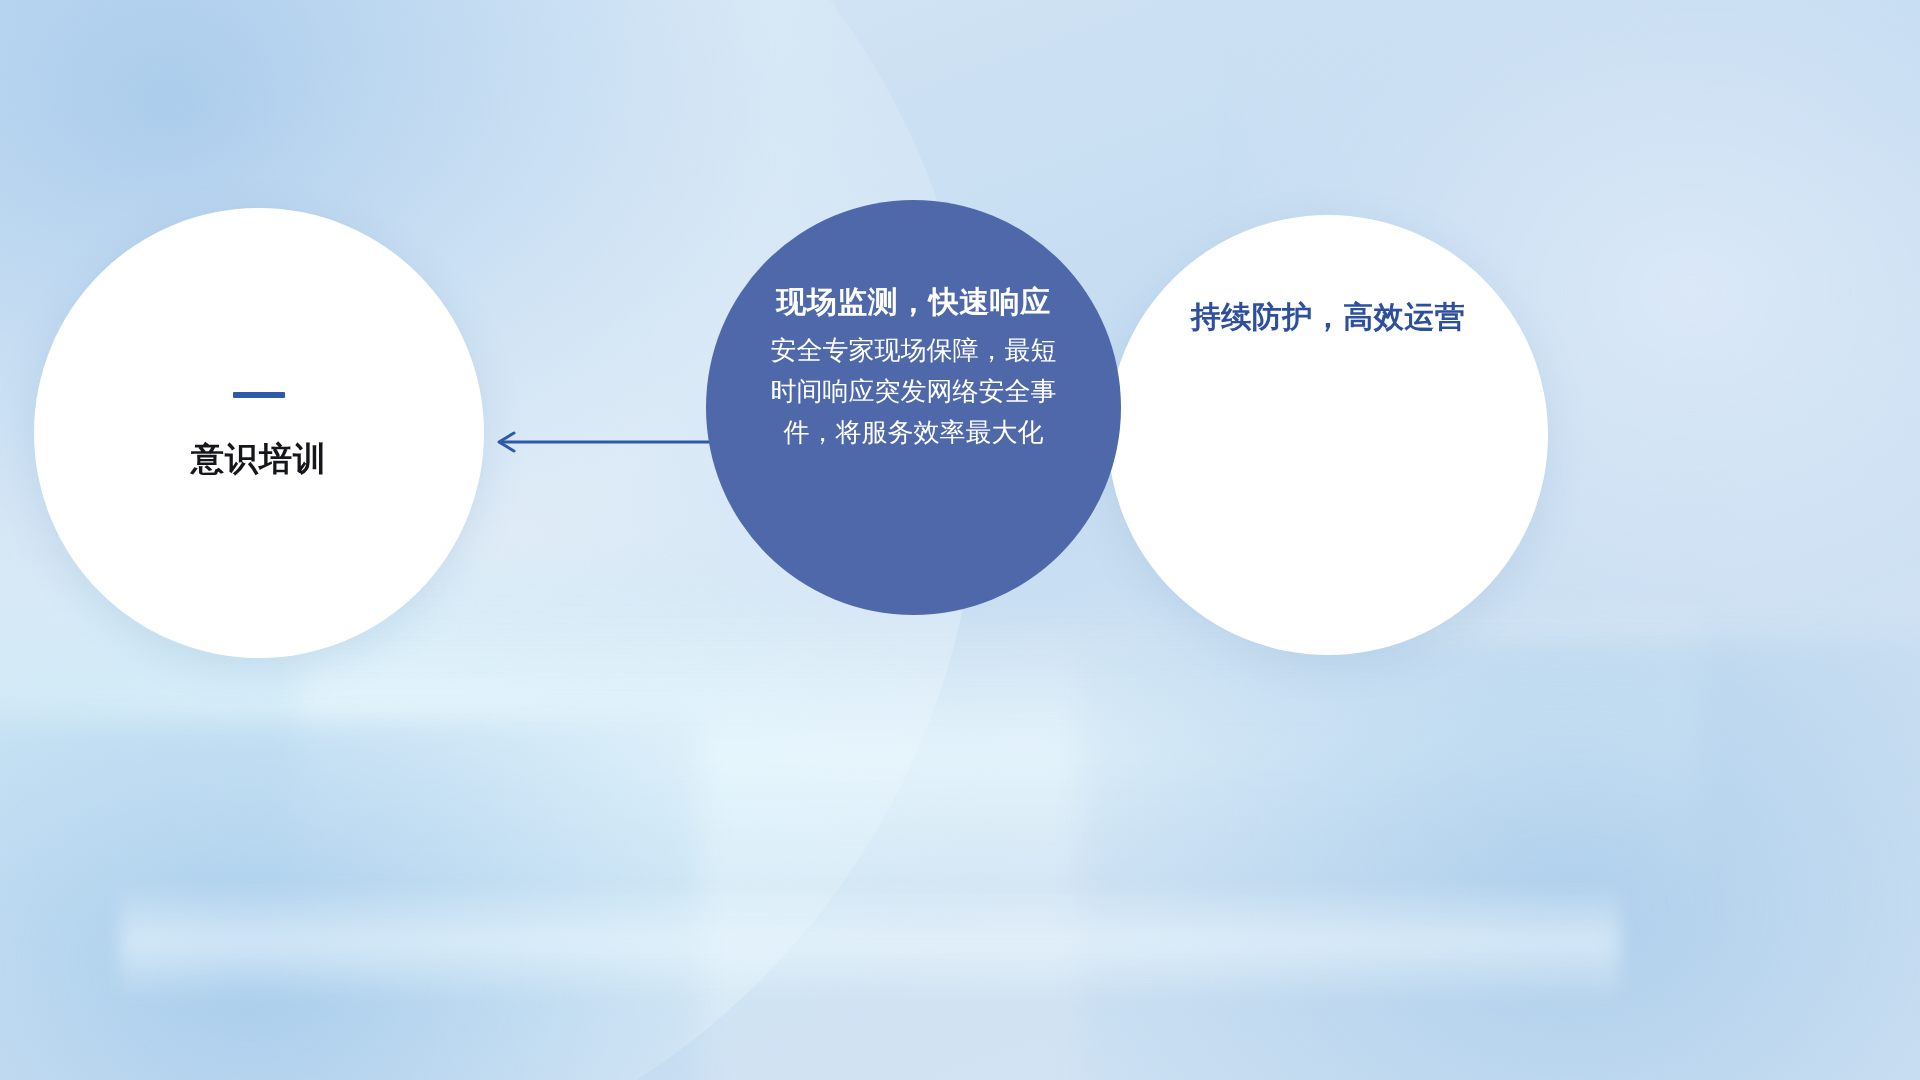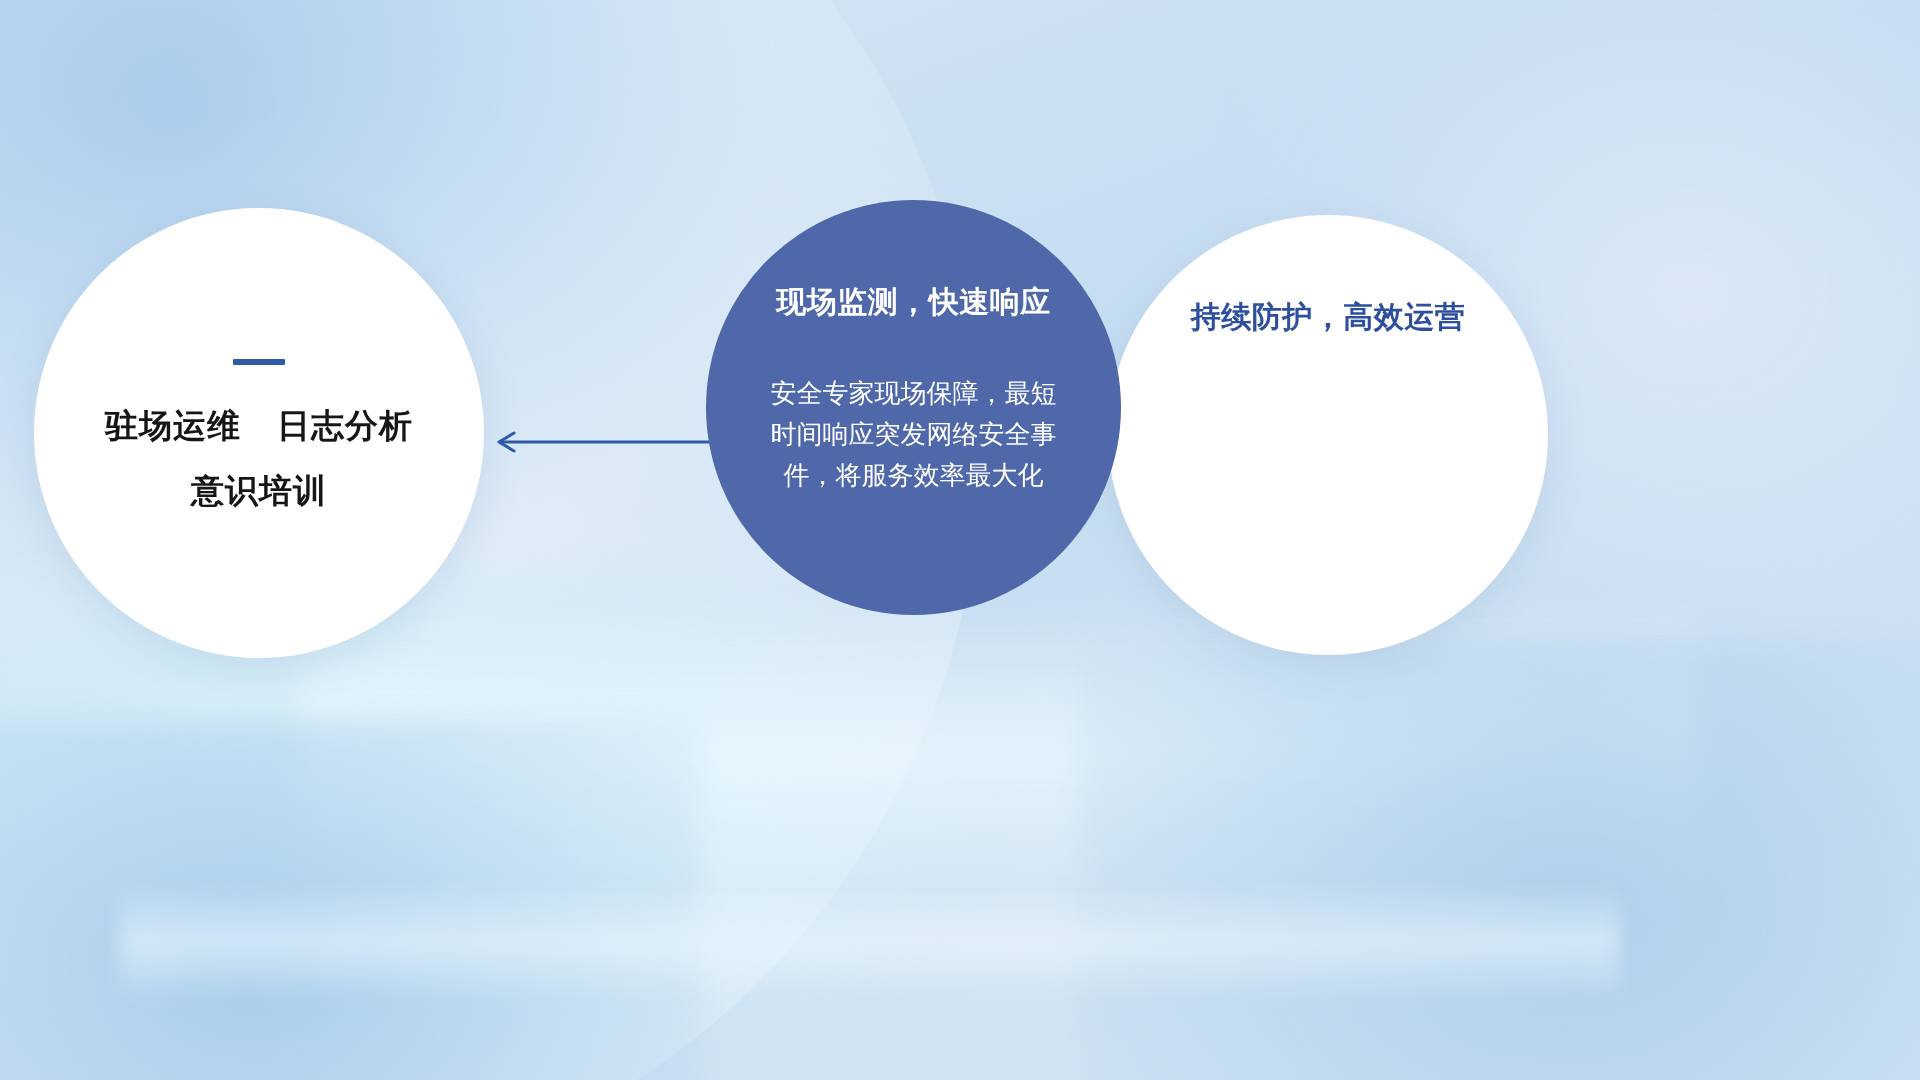--- a/index.html
+++ b/index.html
@@ -109,26 +109,26 @@
   }
   #circle-mid .inner {
     position:absolute; inset:0;
     display:flex; flex-direction:column;
     align-items:center; justify-content:flex-start;
     padding:82px 46px 0 46px;
   }
   .mid-title {
     font-size:30px; font-weight:bold; color:#ffffff;
     letter-spacing:0.5px; white-space:nowrap;
-    margin-bottom:50px;
   }
   .mid-body {
     font-size:26px; color:#ffffff; line-height:1.58;
     text-align:center; width:290px;
     font-weight:400;
+    margin-top:7px;
   }
 
   #circle-right {
     left:1108px; top:215px; width:440px; height:440px;
     background:#ffffff;
     z-index:2;
     box-shadow:0 10px 40px rgba(90,130,180,0.14);
   }
   #circle-right .inner {
     position:absolute; inset:0;
@@ -167,24 +167,20 @@
   <svg width="240" height="30" viewBox="0 0 240 30" aria-hidden="true">
     <line x1="238" y1="15" x2="12" y2="15" stroke="#2f5aa8" stroke-width="3"></line>
     <polyline points="24,6 9,15 24,24" fill="none" stroke="#2f5aa8" stroke-width="3" stroke-linecap="round" stroke-linejoin="round"></polyline>
   </svg>
 </div>
 
 <div class="circle" id="circle-left">
   <div class="inner">
     <div id="dash"></div>
 
-    <div class="kw-row">
-      <span>驻场运维</span>
-      <span>日志分析</span>
-    </div>
 
 
     <div class="kw-row last">
       <span>意识培训</span>
     </div>
   </div>
 </div>
 
 <div class="circle" id="circle-mid">
   <div class="inner">

